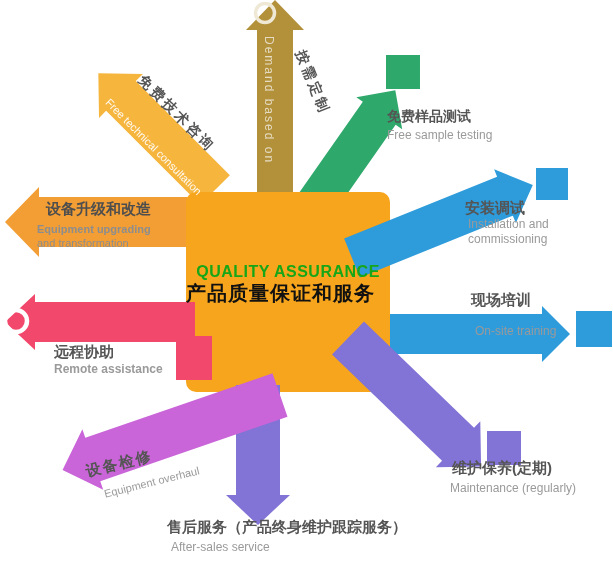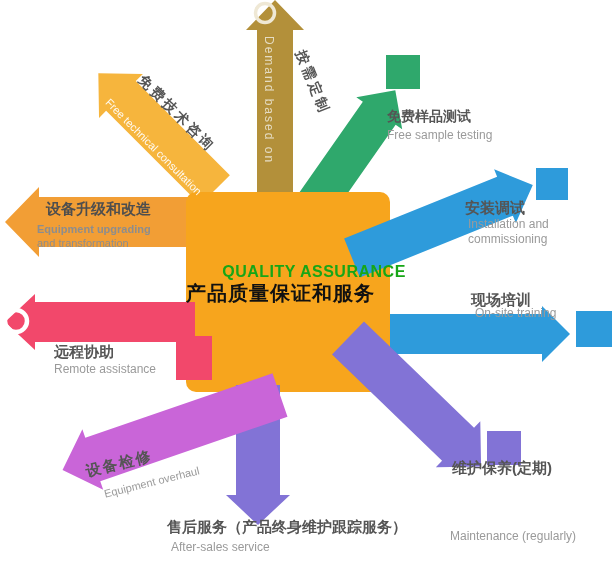--- a/index.html
+++ b/index.html
@@ -59,47 +59,47 @@
 
     <rect x="386" y="55" width="34" height="34" fill="#2FA86C"></rect>
     <rect x="536" y="168" width="32" height="32" fill="#2E9BDB"></rect>
     <rect x="576" y="311" width="36" height="36" fill="#2E9BDB"></rect>
     <rect x="487" y="431" width="34" height="34" fill="#8273D6"></rect>
 
     <circle cx="265" cy="13" r="9.5" fill="none" stroke="#efe8d5" stroke-width="3.5"></circle>
     <circle cx="16" cy="321" r="11" fill="none" stroke="#ffffff" stroke-width="4.5"></circle>
   </svg>
 
-  <div class="lbl center-en" style="left:200px;top:264px;width:228px;">QUALITY ASSURANCE</div>
+  <div class="lbl center-en" style="left:174px;top:264px;width:228px;">QUALITY ASSURANCE</div>
   <div class="lbl center-zh" style="left:186px;top:283px;width:163px;">产品质量保证和服务</div>
 
   <div class="lbl arrow-vert" style="left:263px;top:36px;">Demand based on</div>
   <div class="lbl zh" style="left:307px;top:48px;font-size:14px;letter-spacing:3px;transform:rotate(68deg);">按需定制</div>
 
   <div class="lbl en-sm on-arrow-light" style="left:111px;top:97px;transform:rotate(45deg);">Free technical consultation</div>
   <div class="lbl zh" style="left:146px;top:72px;font-size:14px;letter-spacing:3px;transform:rotate(45deg);">免费技术咨询</div>
 
   <div class="lbl zh" style="left:46px;top:201px;color:#4e4e4e;">设备升级和改造</div>
   <div class="lbl en-sm" style="left:37px;top:224px;color:#8d8d8d;font-weight:bold;">Equipment upgrading</div>
   <div class="lbl en-sm" style="left:37px;top:238px;color:#8d8d8d;">and transformation</div>
 
   <div class="lbl zh" style="left:54px;top:344px;">远程协助</div>
-  <div class="lbl en" style="left:54px;top:363px;">Remote assistance</div>
+  <div class="lbl en" style="left:54px;top:363px;font-weight:bold;">Remote assistance</div>
 
   <div class="lbl zh" style="left:84px;top:464px;letter-spacing:2px;transform:rotate(-14deg);">设备检修</div>
   <div class="lbl en-sm" style="left:103px;top:489px;transform:rotate(-14deg);">Equipment overhaul</div>
 
   <div class="lbl zh" style="left:167px;top:519px;">售后服务（产品终身维护跟踪服务）</div>
   <div class="lbl en" style="left:171px;top:541px;">After-sales service</div>
 
   <div class="lbl zh" style="left:452px;top:460px;">维护保养(定期)</div>
-  <div class="lbl en" style="left:450px;top:482px;margin-top:48px;">Maintenance (regularly)</div>
+  <div class="lbl en" style="left:450px;top:482px;">Maintenance (regularly)</div>
 
   <div class="lbl zh" style="left:471px;top:292px;">现场培训</div>
-  <div class="lbl en" style="left:475px;top:307px;">On-site training</div>
+  <div class="lbl en" style="left:475px;top:325px;">On-site training</div>
 
   <div class="lbl zh" style="left:465px;top:200px;">安装调试</div>
   <div class="lbl en" style="left:468px;top:218px;">Installation and</div>
   <div class="lbl en" style="left:468px;top:233px;">commissioning</div>
 
   <div class="lbl zh" style="left:387px;top:109px;font-size:14px;">免费样品测试</div>
   <div class="lbl en" style="left:387px;top:129px;">Free sample testing</div>
 
 </div>
 

